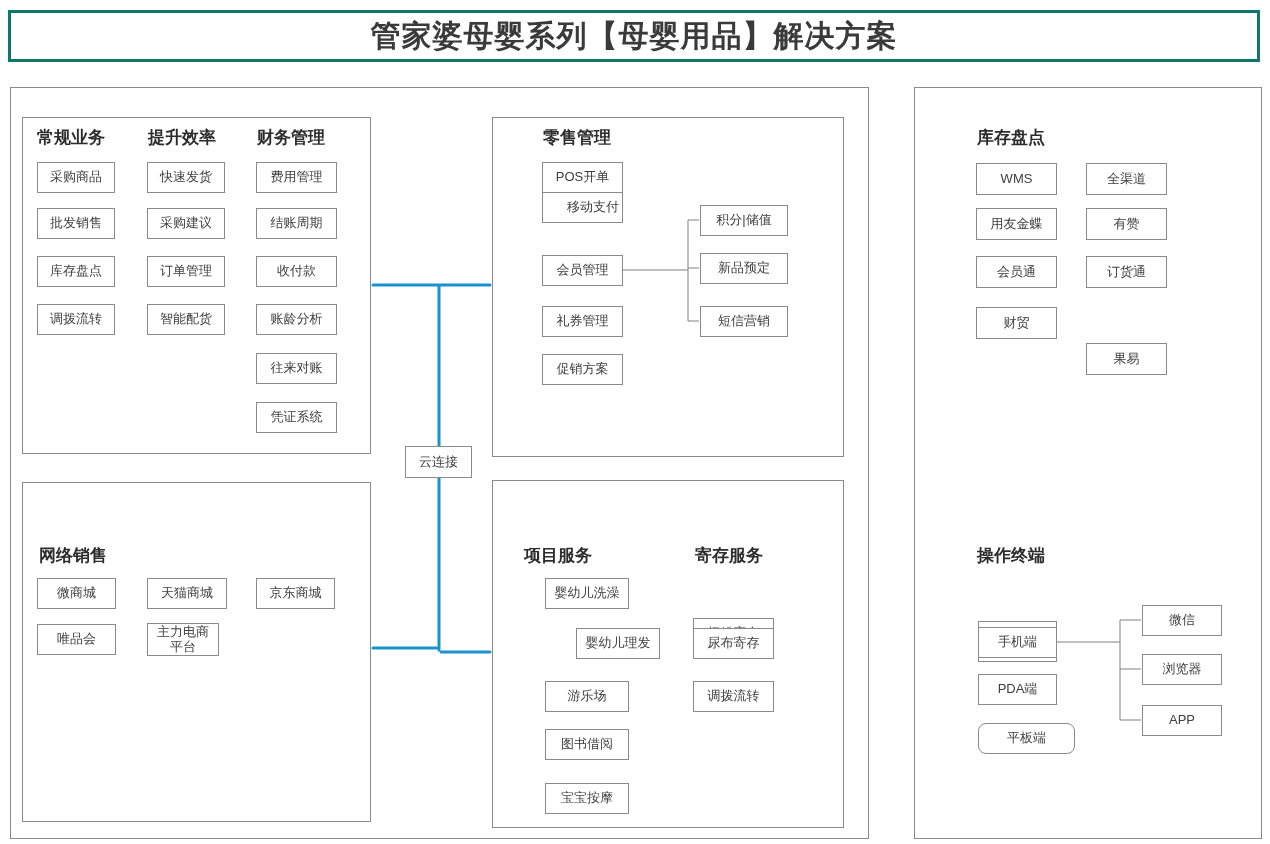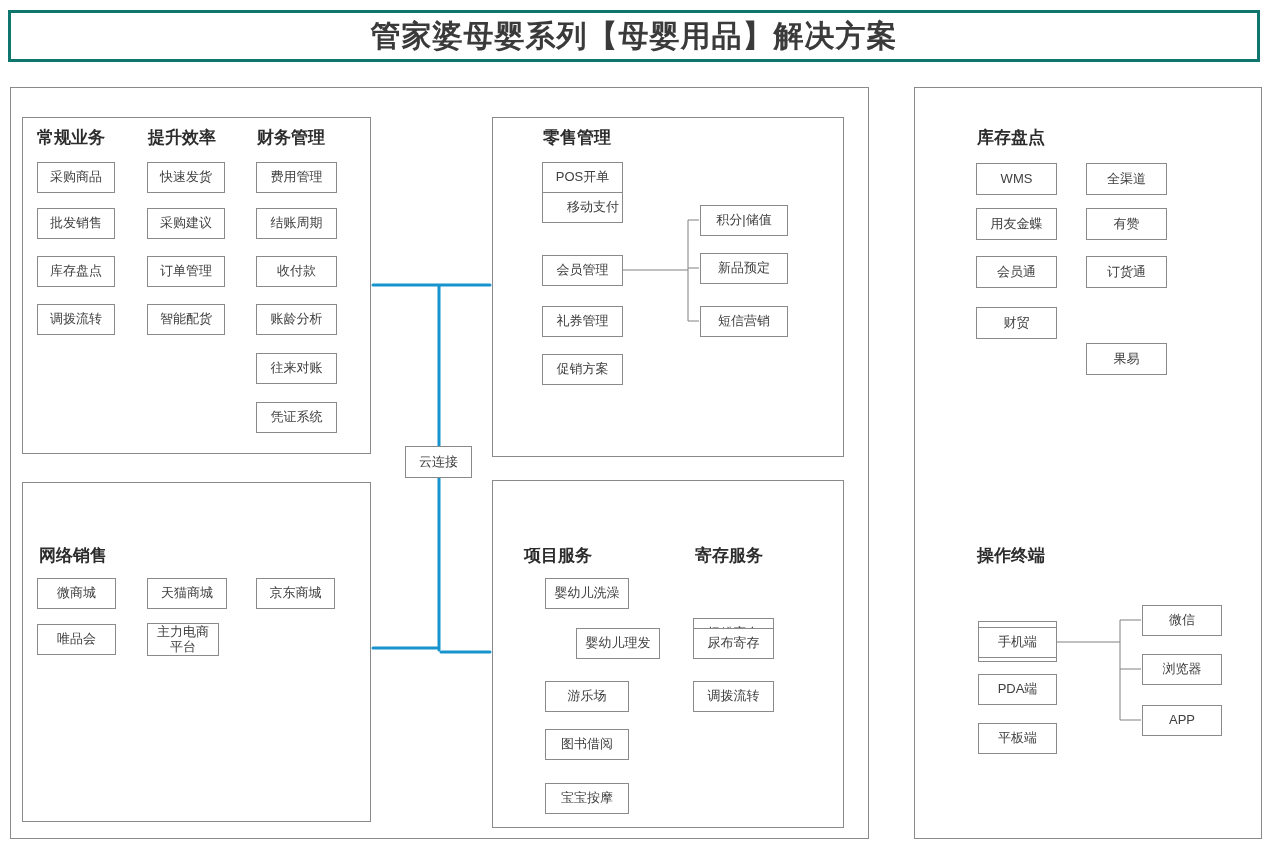--- a/index.html
+++ b/index.html
@@ -117,18 +117,18 @@
   <div class="node" style="left:1086px;top:208px;width:81px;height:32px;">有赞</div>
   <div class="node" style="left:976px;top:256px;width:81px;height:32px;">会员通</div>
   <div class="node" style="left:1086px;top:256px;width:81px;height:32px;">订货通</div>
   <div class="node" style="left:976px;top:307px;width:81px;height:32px;">财贸</div>
   <div class="node" style="left:1086px;top:307px;width:81px;height:32px;margin-top:36px;">果易</div>
 
   <div class="hdr" style="left:977px;top:544px;">操作终端</div>
   <div class="node" style="left:978px;top:581px;width:79px;height:41px;margin-top:40px;">PC端</div>
   <div class="node" style="left:978px;top:627px;width:79px;height:31px;">手机端</div>
   <div class="node" style="left:978px;top:674px;width:79px;height:31px;text-align:right;">PDA端</div>
-  <div class="node" style="left:978px;top:723px;width:79px;height:31px;">平板端</div>
+  <div class="node" style="left:978px;top:723px;width:97px;height:31px;border-radius:8px;">平板端</div>
   <div class="node" style="left:1142px;top:605px;width:80px;height:31px;">微信</div>
   <div class="node" style="left:1142px;top:654px;width:80px;height:31px;">浏览器</div>
   <div class="node" style="left:1142px;top:705px;width:80px;height:31px;">APP</div>
 
 </div>
 
 </body></html>

